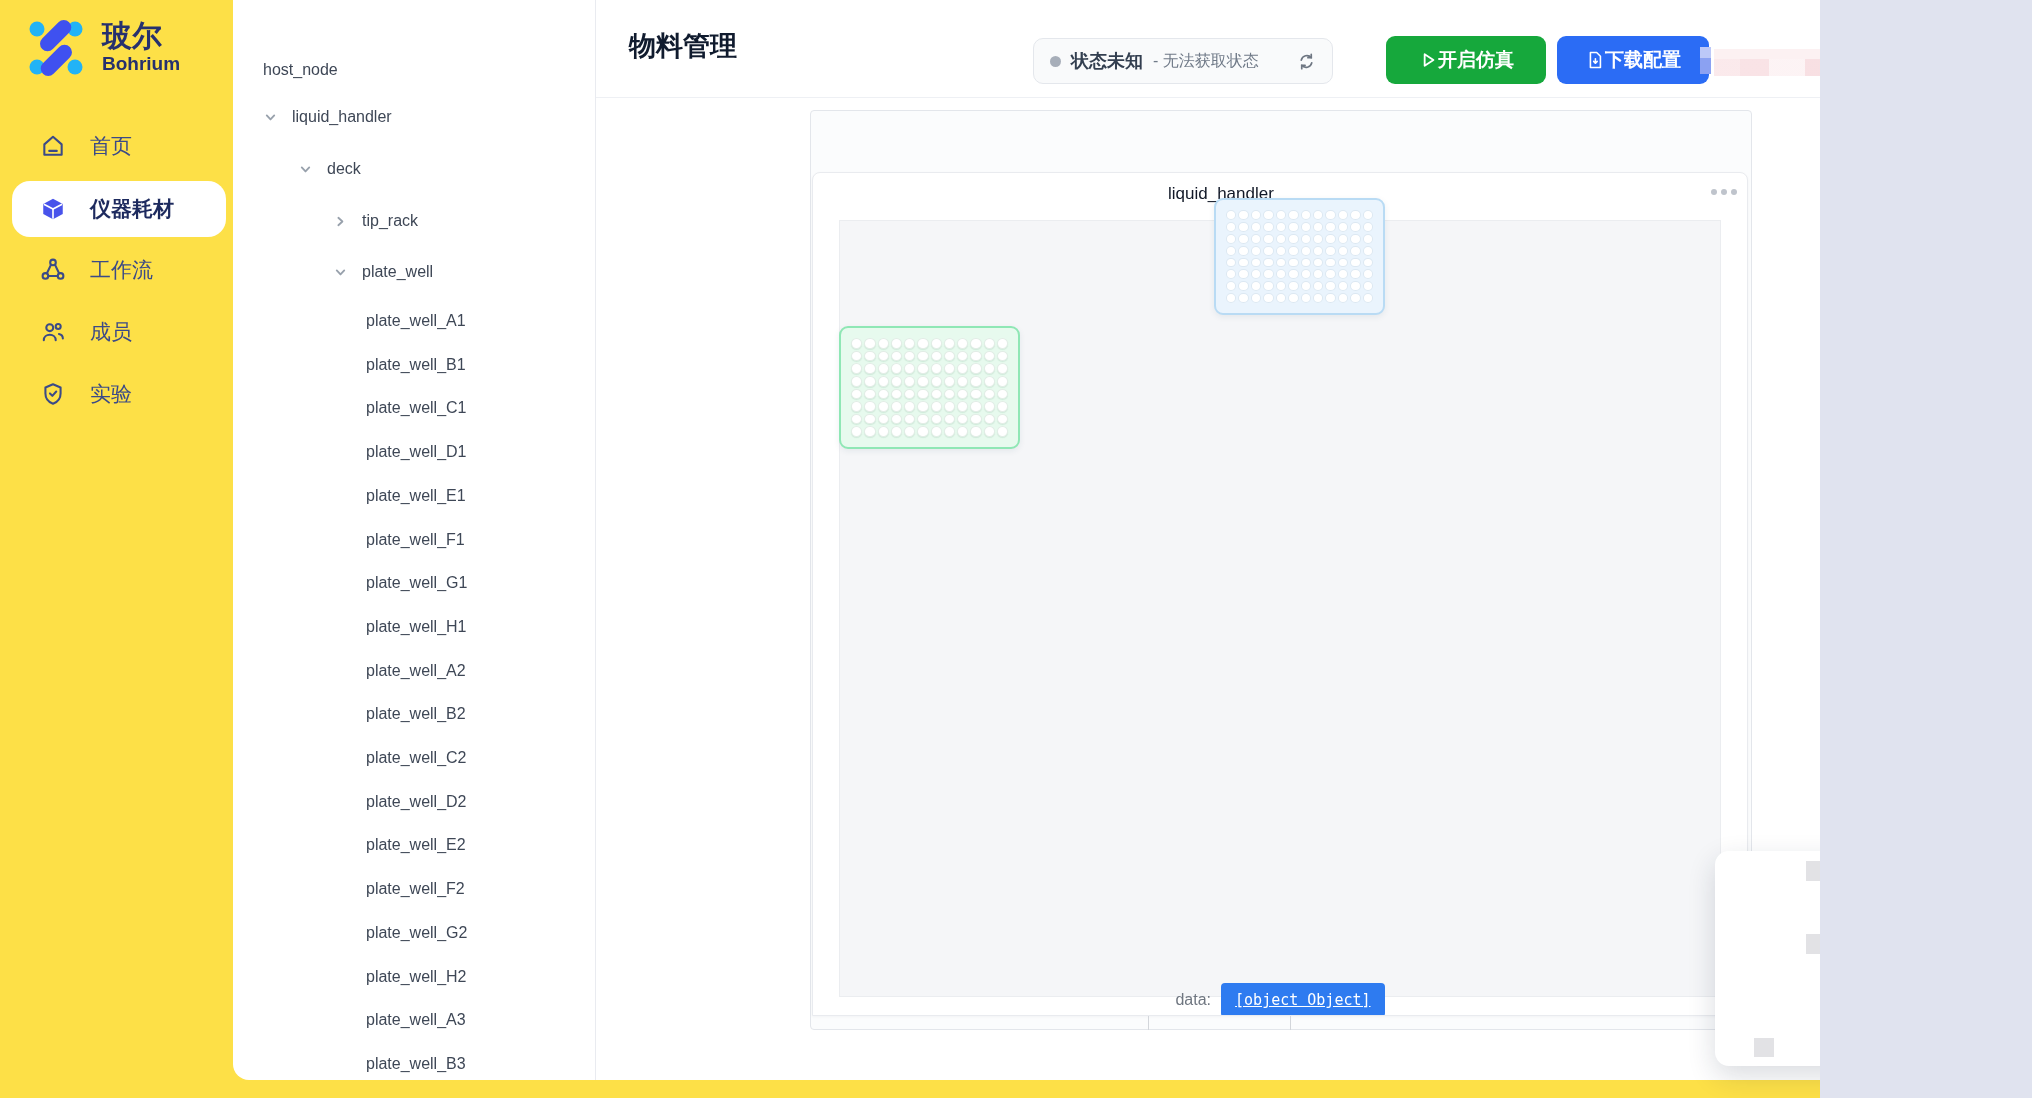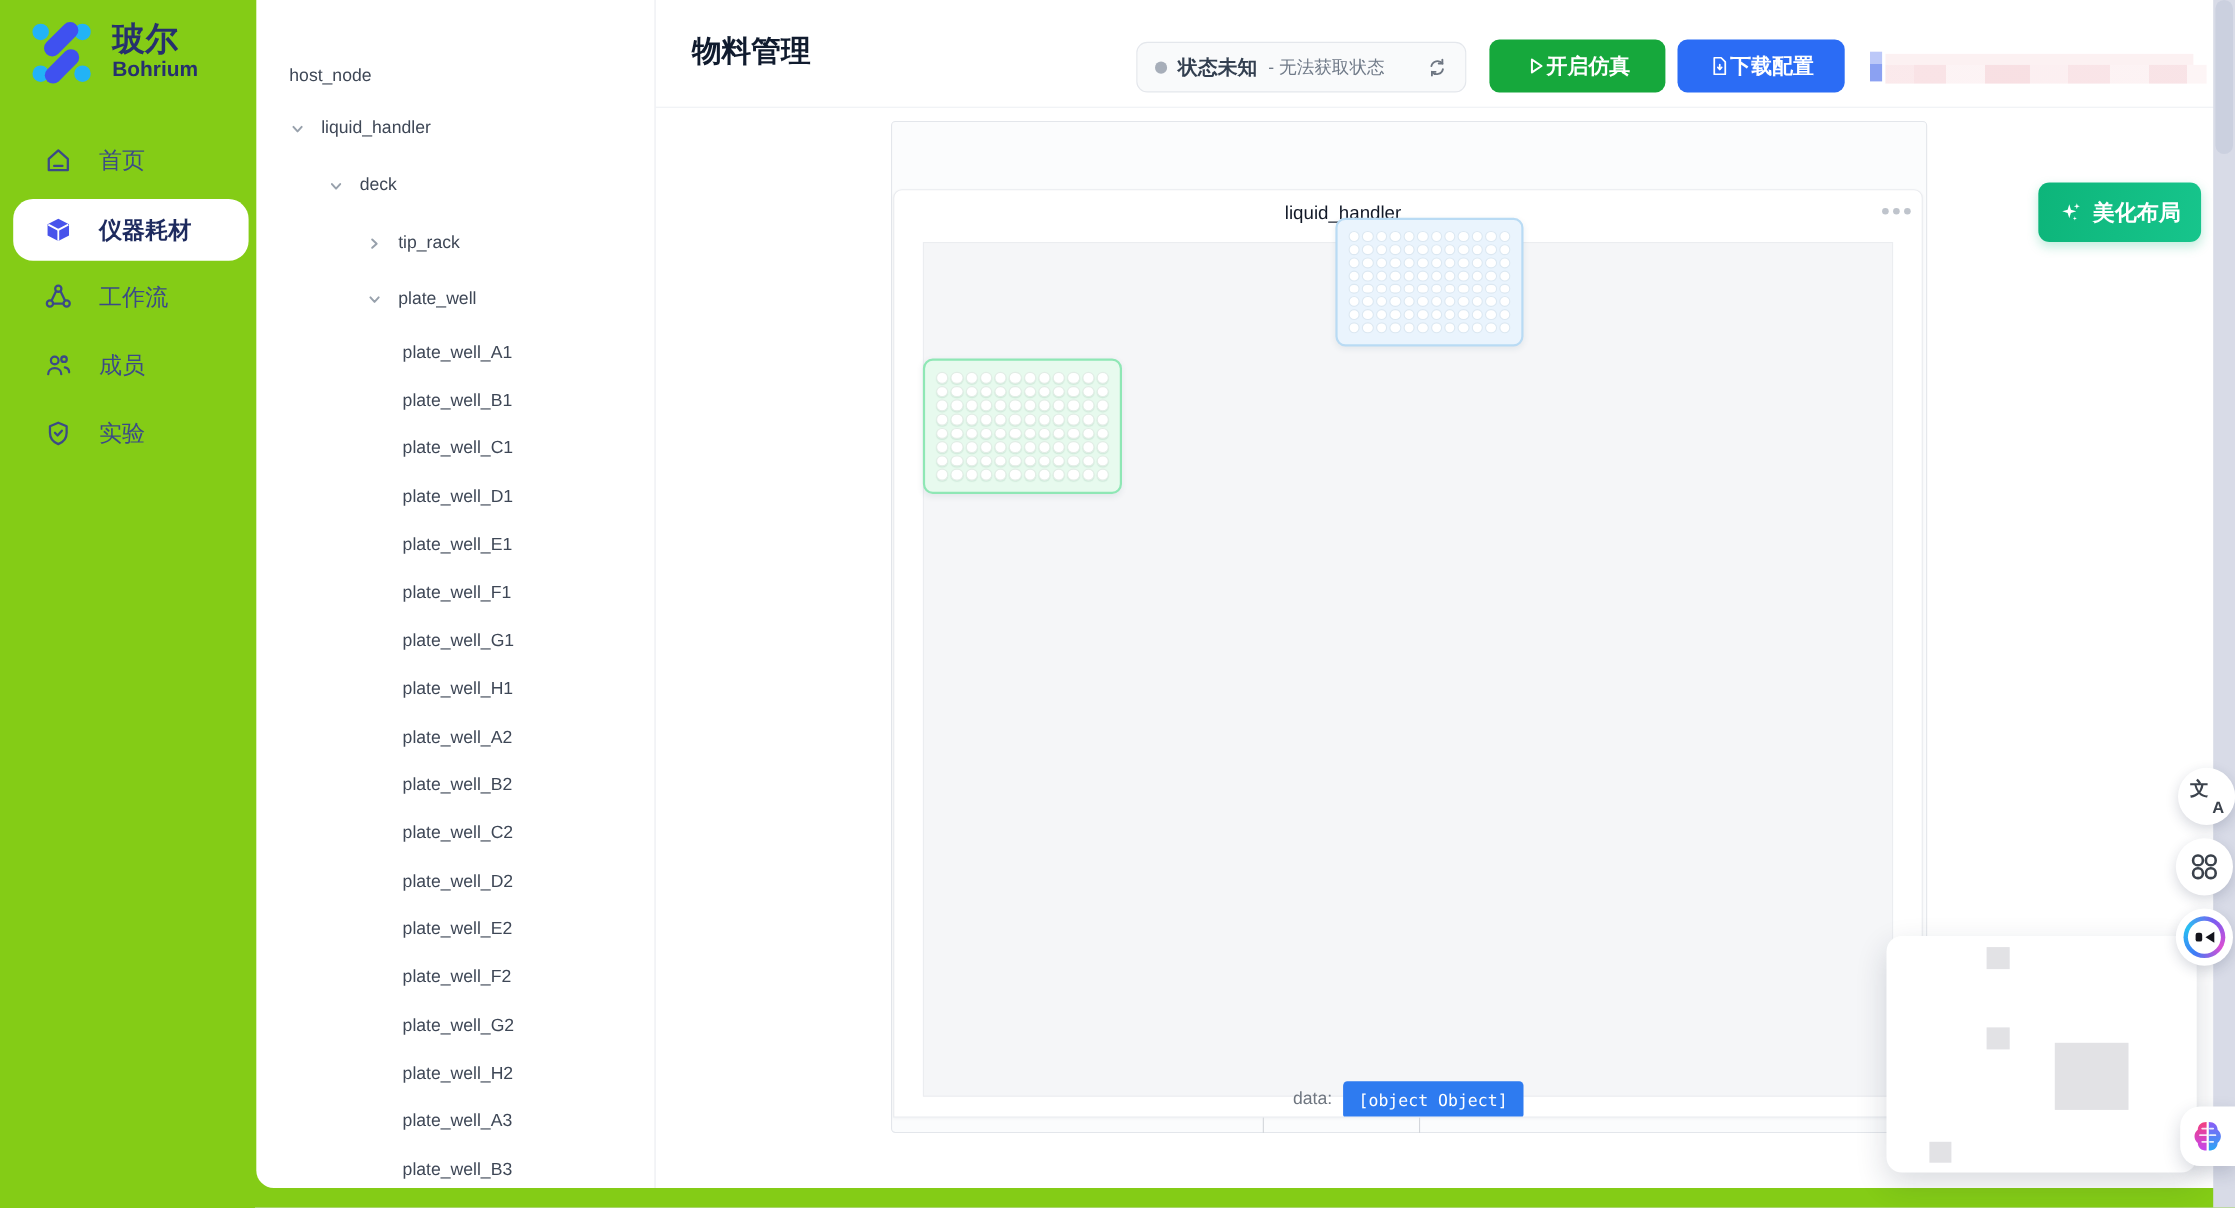--- a/index.html
+++ b/index.html
@@ -1,18 +1,18 @@
 <!DOCTYPE html>
 <html><head>
 <meta charset="utf-8">
 <style>
   html,body{margin:0;padding:0;background:#e0e3ef;}
   *{box-sizing:border-box;}
-  #root{position:relative;width:2032px;height:1098px;overflow:hidden;
-        font-family:"Liberation Sans","DejaVu Sans",sans-serif;background:#84cc16;color:#3e4756;}
+  #root{position:relative;width:1820px;height:1098px;overflow:hidden;
+        font-family:"Liberation Sans","DejaVu Sans",sans-serif;background:#fde047;color:#3e4756;}
   .abs{position:absolute;}
 
   
   .logo{left:24px;top:16px;display:flex;align-items:center;gap:14px;}
   .logo-mark{width:64px;height:64px;}
   .logo-cn{font-size:30px;font-weight:bold;color:#26306e;line-height:32px;}
   .logo-en{font-size:19px;font-weight:bold;color:#26306e;line-height:24px;}
   .side-item{position:absolute;left:12px;width:214px;height:56px;display:flex;align-items:center;
              gap:24px;padding-left:28px;color:#3b4a87;font-size:21px;cursor:pointer;}
   .side-item .s-ic{width:26px;height:26px;flex:0 0 26px;color:#3b4a87;}
@@ -30,21 +30,21 @@
   .tree-chev{position:absolute;width:15px;height:15px;color:#98a1ac;}
 
   
   .page-title{left:629px;top:28px;font-size:27px;font-weight:bold;color:#101b2e;}
   .status-pill{left:1033px;top:38px;width:300px;height:46px;background:#f9fafb;border:1px solid #e4e7ec;
                border-radius:10px;display:flex;align-items:center;padding:0 16px;gap:10px;}
   .status-dot{width:11px;height:11px;border-radius:50%;background:#a7aeb9;}
   .status-label{font-size:18px;color:#333f50;font-weight:bold;}
   .status-detail{font-size:16px;color:#707a88;}
   .btn{position:absolute;top:36px;height:48px;border-radius:9px;display:flex;align-items:center;
-       justify-content:center;color:#fff;font-size:19px;font-weight:bold;cursor:pointer;border:none;}
+       justify-content:center;color:#fff;font-size:19px;font-weight:bold;cursor:pointer;border:none;margin-left:32px;}
   .btn-green{left:1354px;width:160px;background:#16a83c;}
   .btn-blue{left:1525px;width:152px;background:#2b6cf5;}
 
   
   .redact-blue{left:1700px;top:47px;width:11px;height:27px;background:linear-gradient(#bcc8f8 40%,#8ba1f2 40%);}
   .redact-p1{left:1714px;top:49px;width:280px;height:10px;background:rgba(246,215,219,.35);}
   .redact-p2{left:1714px;top:59px;width:292px;height:17px;
      background:linear-gradient(90deg,rgba(247,216,220,.55) 0 9%,rgba(243,199,205,.5) 9% 19%,
      rgba(249,226,229,.4) 19% 31%,rgba(242,198,204,.55) 31% 45%,rgba(248,220,224,.45) 45% 57%,
      rgba(243,202,208,.5) 57% 70%,rgba(249,224,227,.4) 70% 82%,rgba(242,200,206,.5) 82% 94%,rgba(250,230,232,.4) 94% 100%);}
@@ -60,21 +60,21 @@
   .plate{position:absolute;border-radius:9px;box-shadow:0 2px 6px rgba(30,60,90,.08);
          display:grid;padding:10px;}
   .plate i{border-radius:50%;background:#ffffff;}
   .plate-blue{left:401px;top:25px;width:171px;height:117px;background:#eaf4fd;border:2px solid #b9dbf4;}
   .plate-blue i{border:1px solid #dce8f2;}
   .plate-green{left:26px;top:153px;width:181px;height:123px;background:#e7faee;border:2px solid #8fe7b5;}
   .plate-green i{border:1px solid #e2ede6;box-shadow:0 1px 1px rgba(40,120,80,.12);}
   .data-row{position:absolute;left:0;right:0;top:810px;display:flex;justify-content:center;align-items:center;gap:10px;}
   .data-label{font-size:16px;color:#6f7680;line-height:34px;}
   .data-badge{background:#2e7bf0;color:#fff;border-radius:4px;height:34px;line-height:34px;padding:0 14px;
-              font-family:"DejaVu Sans Mono","Liberation Mono",monospace;font-size:15px;}
+              font-family:"DejaVu Sans Mono","Liberation Mono",monospace;font-size:15px;text-decoration:underline;}
   .stub-line{width:1px;height:14px;background:#d3d6db;top:1016px;}
 
   .beautify-btn{left:1853px;top:130px;width:148px;height:54px;border-radius:10px;
       background:linear-gradient(100deg,#0db57a,#17c58c);display:flex;align-items:center;justify-content:center;
       gap:9px;color:#fff;font-size:20px;font-weight:bold;cursor:pointer;box-shadow:0 4px 10px rgba(16,180,125,.25);margin-top:36px;}
 
   
   .search-card{left:596px;top:97px;width:370px;height:136px;background:#ffffff;border-radius:0 0 14px 14px;
                box-shadow:0 10px 22px rgba(25,40,70,.08);}
   .search-input{position:absolute;left:22px;top:33px;width:292px;height:53px;border:1.5px solid #ccd4df;

